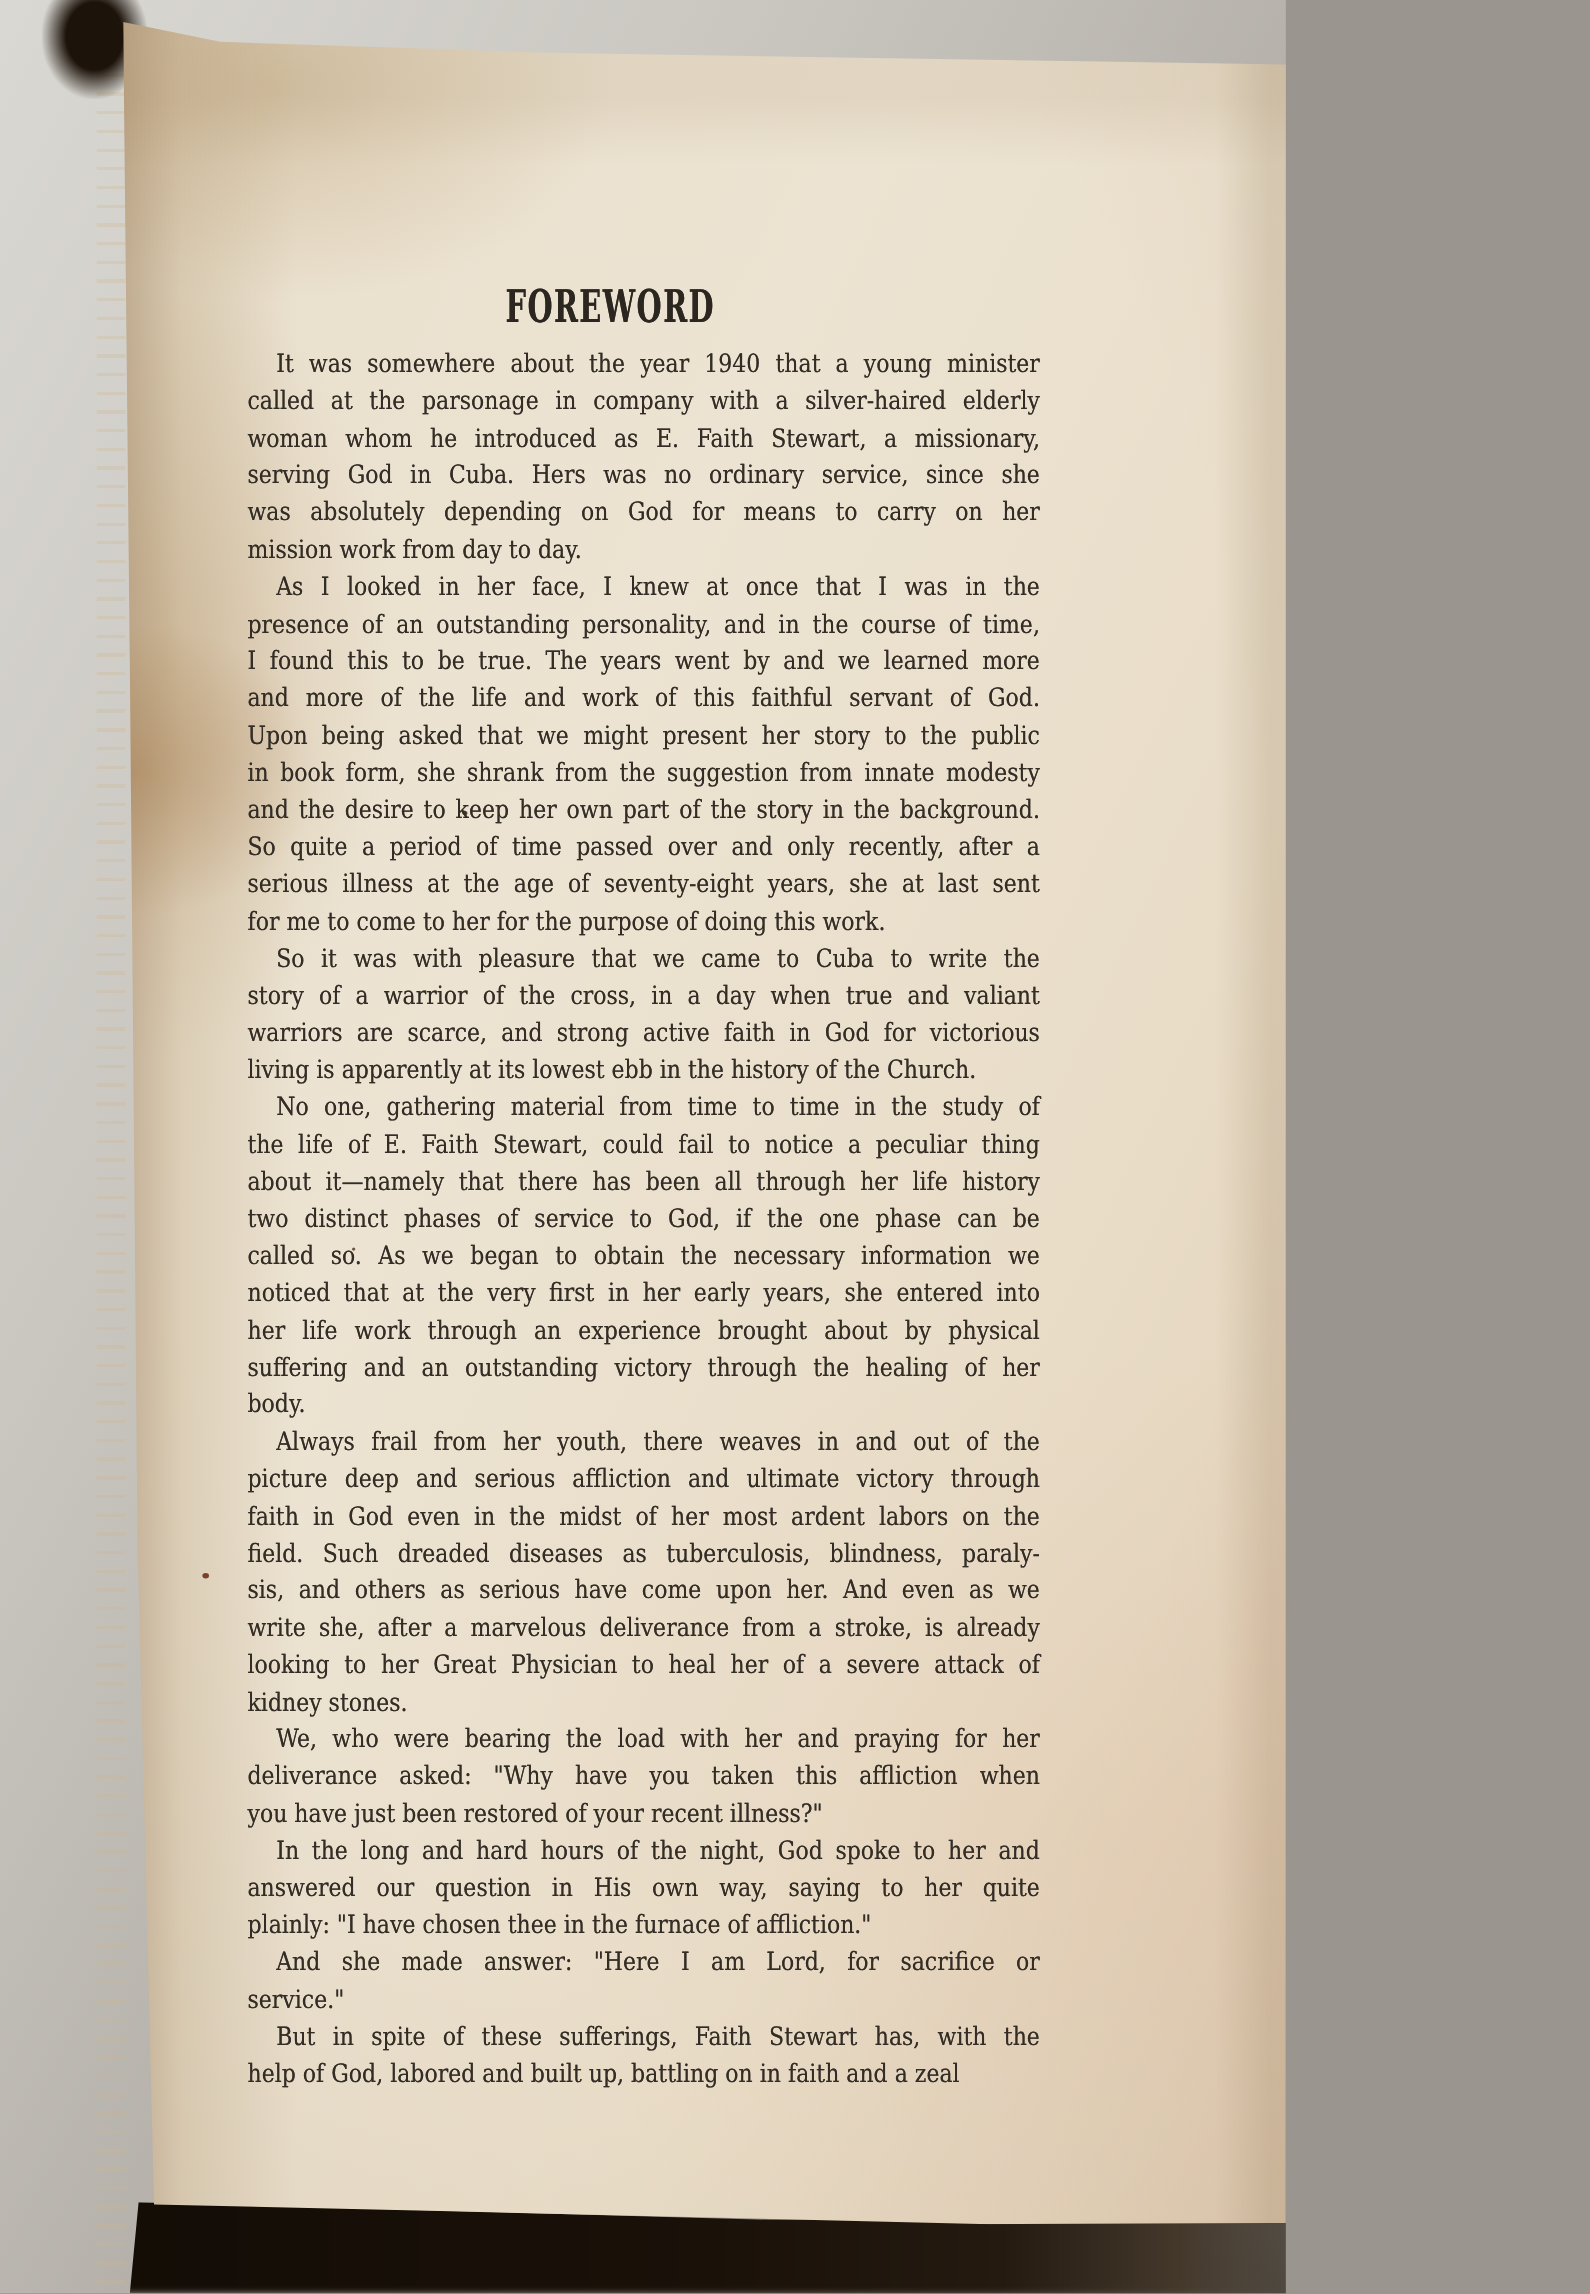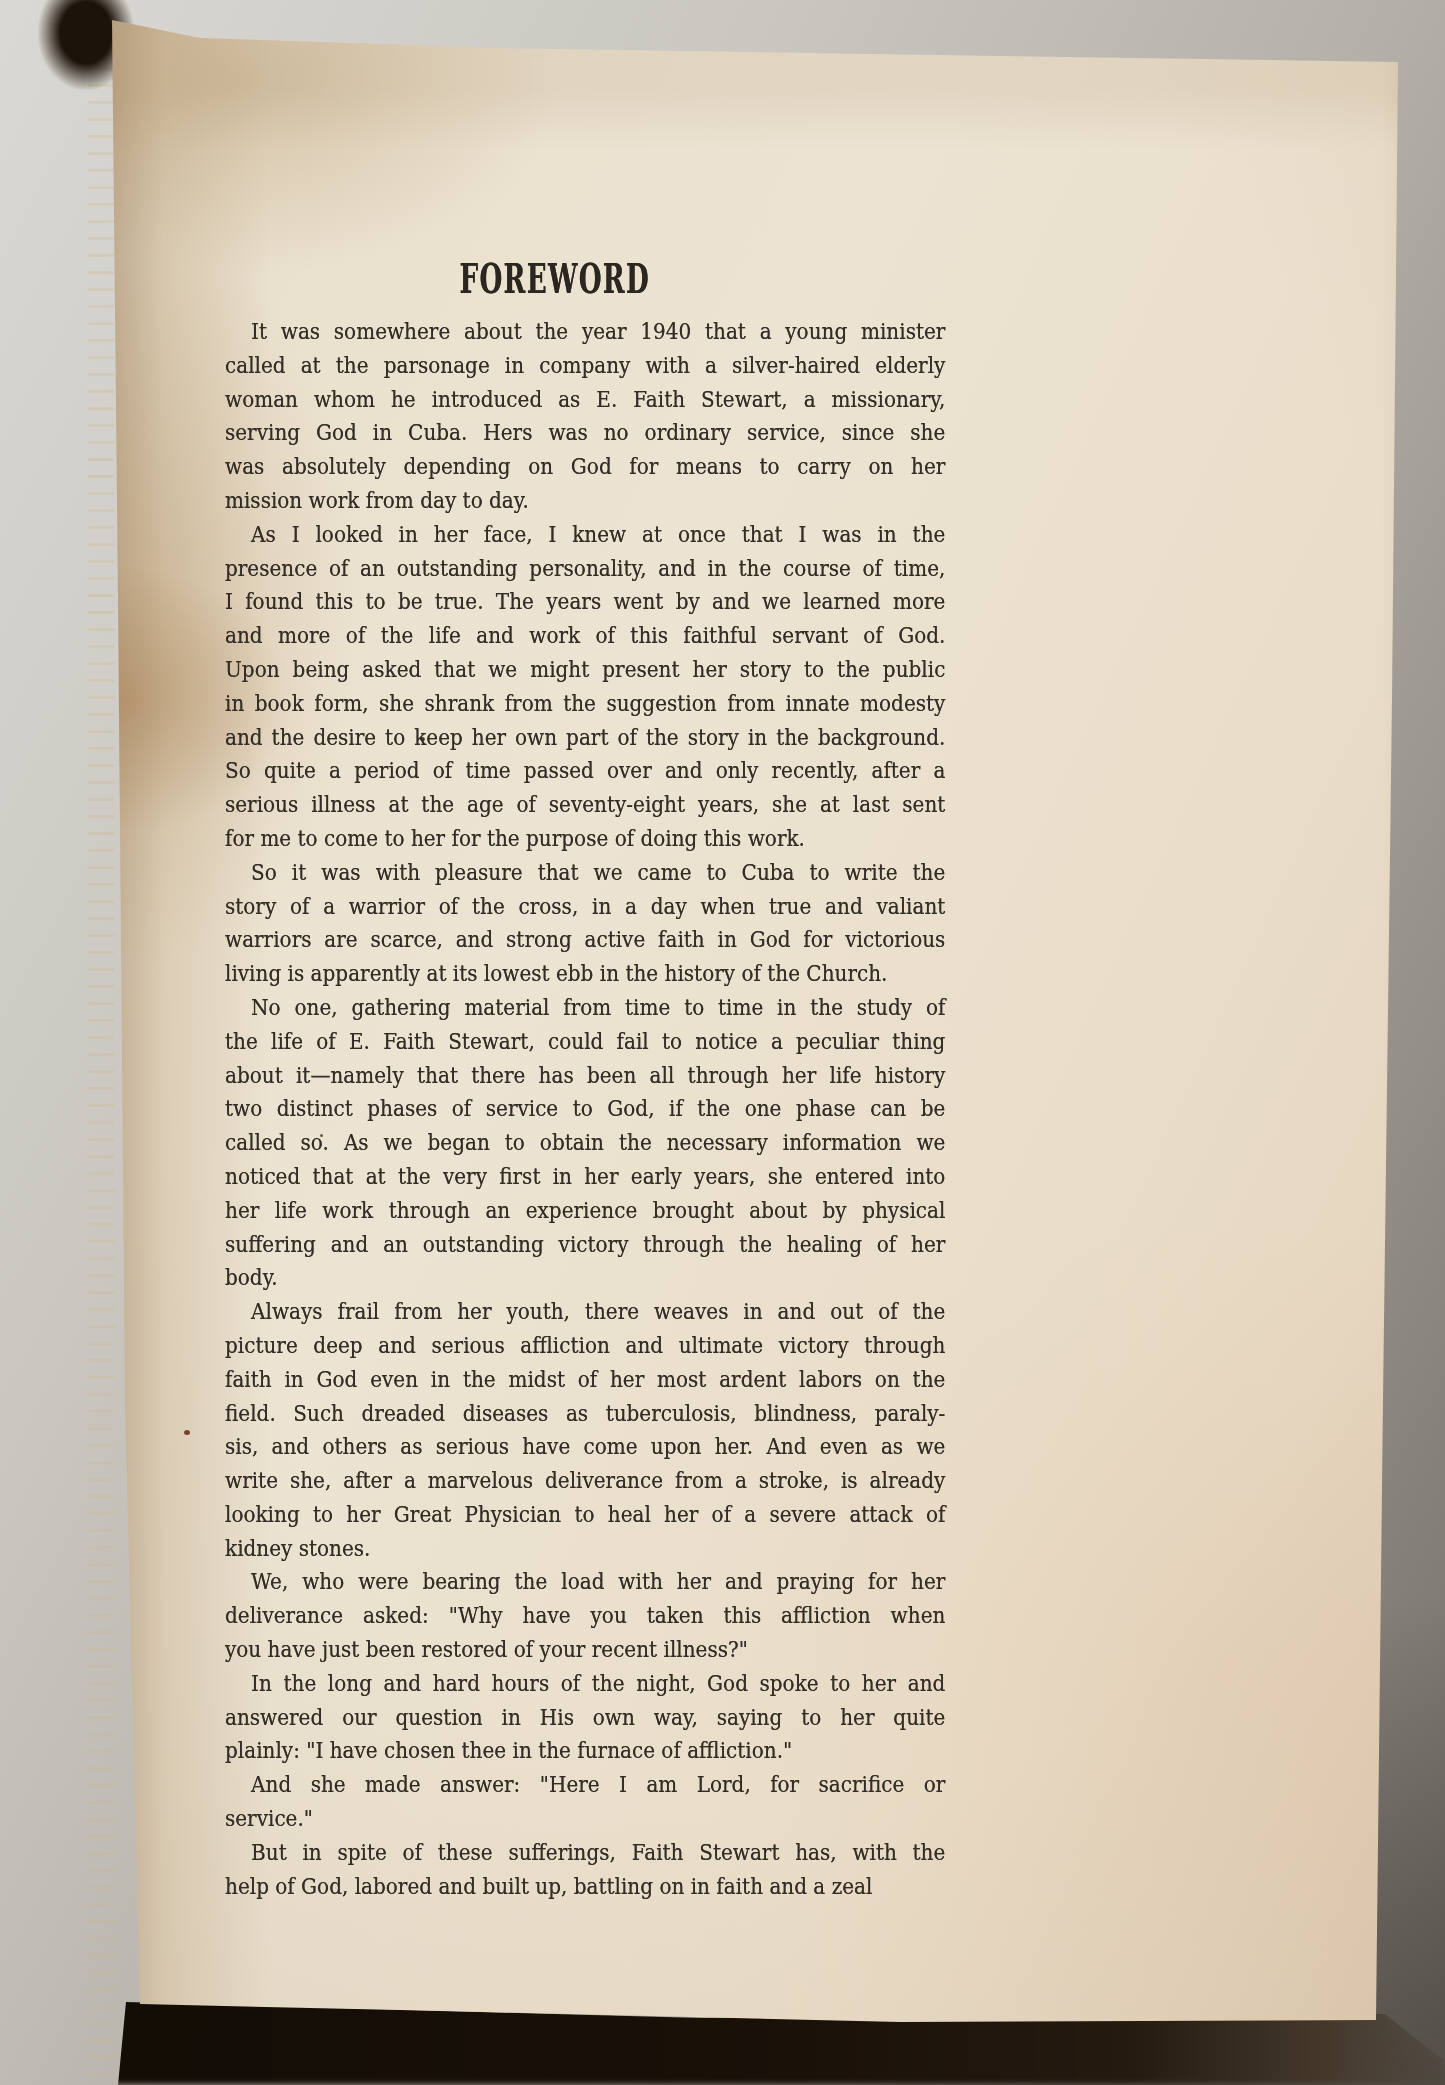--- a/index.html
+++ b/index.html
@@ -1,16 +1,16 @@
 <!DOCTYPE html>
 <html><head>
 <meta charset="utf-8">
 <style>
   html,body{margin:0;padding:0;background:#9a968f;}
-  .scene{position:relative;width:1445px;height:2085px;overflow:hidden;
+  .scene{position:relative;width:1169px;height:2085px;overflow:hidden;
          font-family:"DejaVu Serif", serif;}
   
   .backdrop{position:absolute;inset:0;
     background:
       radial-gradient(ellipse 900px 700px at 100% 100%, rgba(30,25,20,0.38), rgba(0,0,0,0) 70%),
       linear-gradient(118deg,#dad8d3 0%,#cac7c1 30%,#b4b0a9 55%,#938f88 78%,#716c65 100%);}
   
   .floor-shadow{position:absolute;inset:0;filter:blur(3px);
     clip-path:polygon(118px 2085px,126px 2002px,700px 2018px,1385px 2014px,1445px 2062px,1445px 2085px);
     background:linear-gradient(90deg,#120c06 0%,#1a1109 55%,#241a10 78%,#45392c 92%,rgba(70,58,45,0.25) 100%);}

